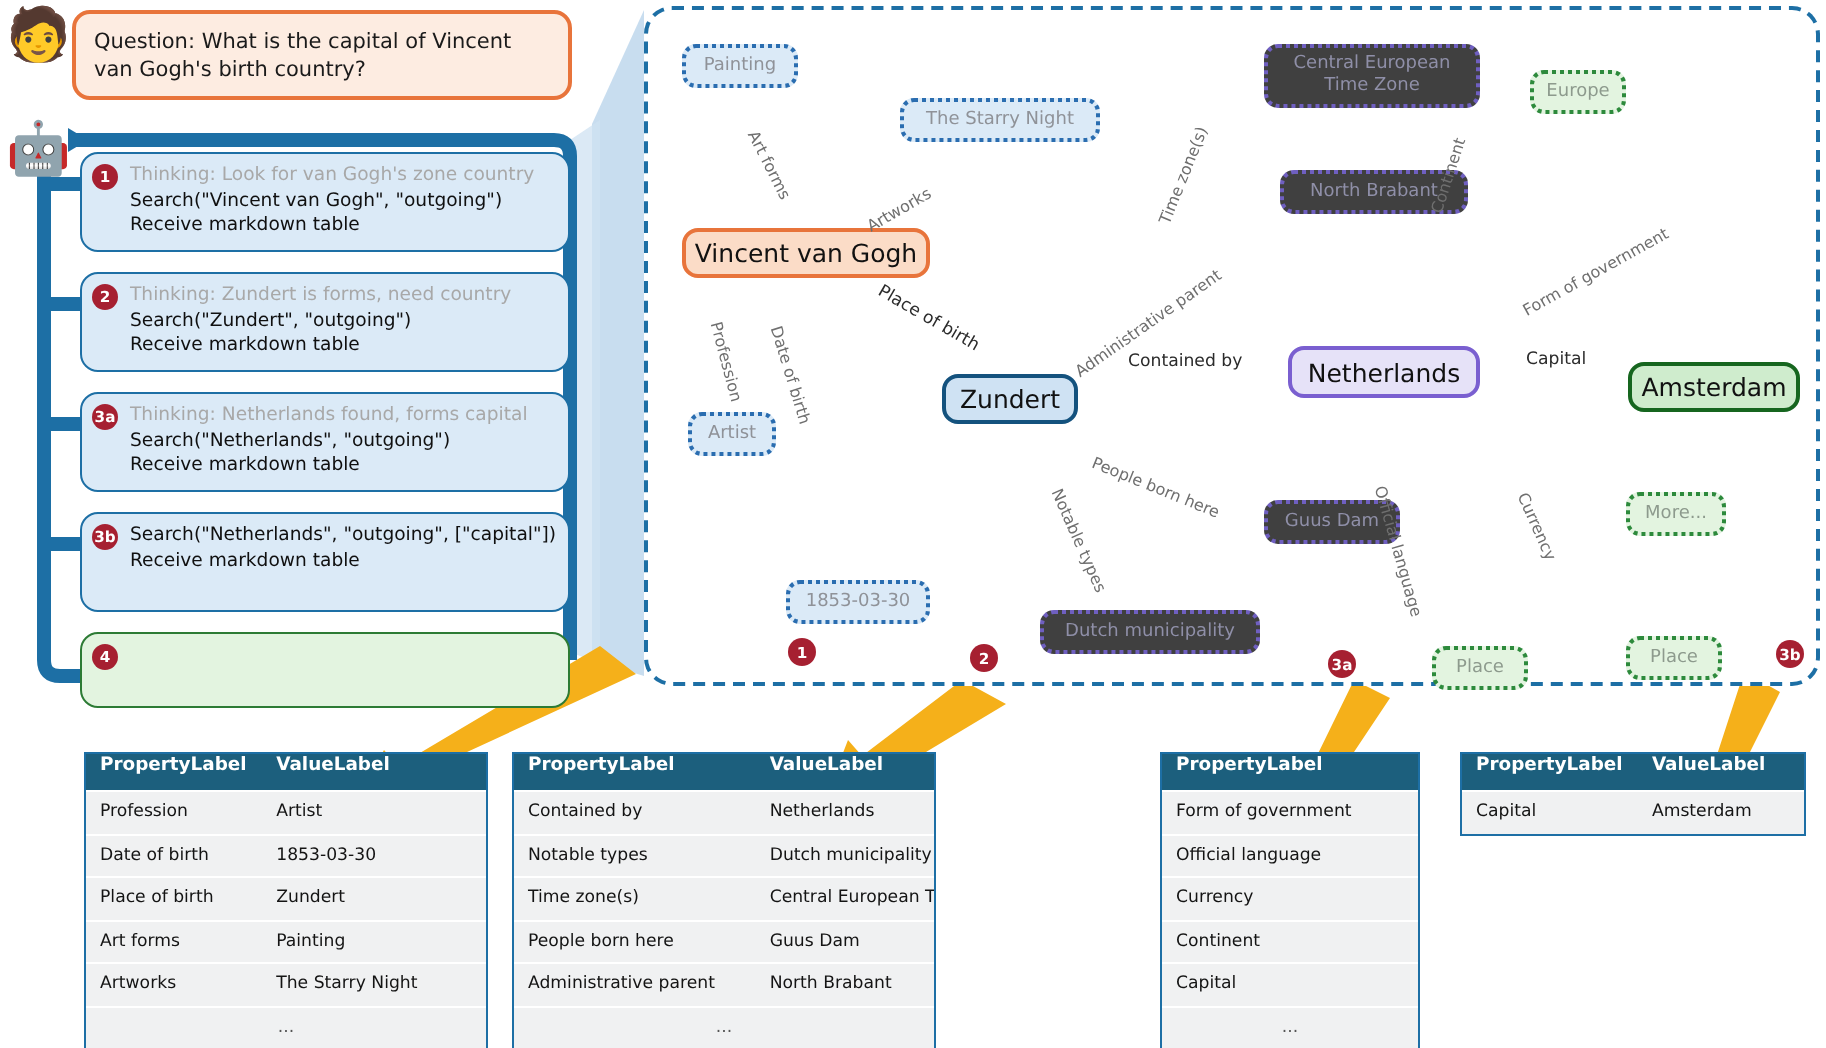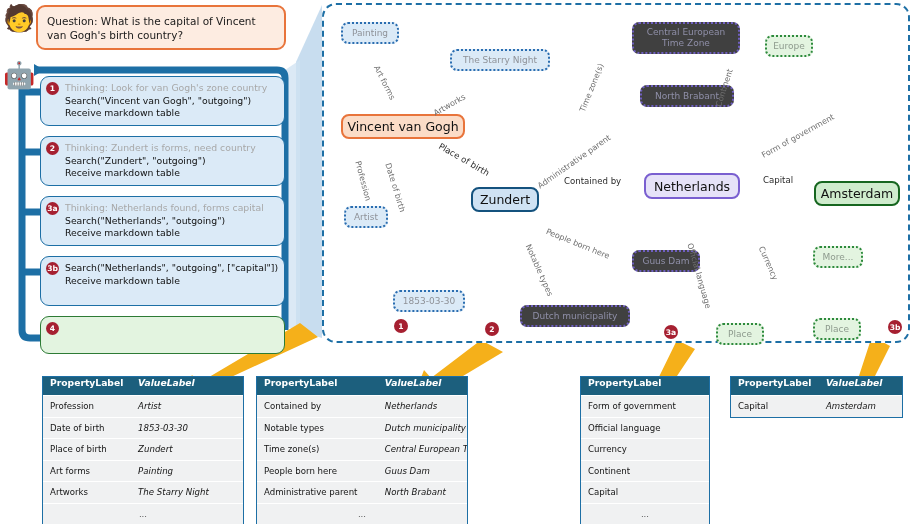--- a/index.html
+++ b/index.html
@@ -64,21 +64,21 @@
   .tbl .hdr{
     background:#1c5f7d;color:#fff;font-weight:bold;font-size:9.2px;
     display:flex;height:18px;
   }
   .tbl .row{
     background:#f0f1f2;display:flex;height:20.5px;align-items:center;
     border-top:1.4px solid #ffffff;font-size:8.6px;color:#141414;
   }
   .tbl .row.ell{justify-content:center;color:#555;}
   .c1{padding-left:7px;box-sizing:border-box;}
-  .c2{padding-left:4px;box-sizing:border-box;font-style:italic;}
+  .c2{padding-left:4px;box-sizing:border-box;}
 
   .marker{
     position:absolute;width:14px;height:14px;border-radius:50%;
     background:#a62031;color:#fff;font-size:7.6px;font-weight:bold;
     display:flex;align-items:center;justify-content:center;
   }
   svg.ov{position:absolute;left:0;top:0;width:913px;height:524px;pointer-events:none;}
 </style>
 </head>
 <body>

